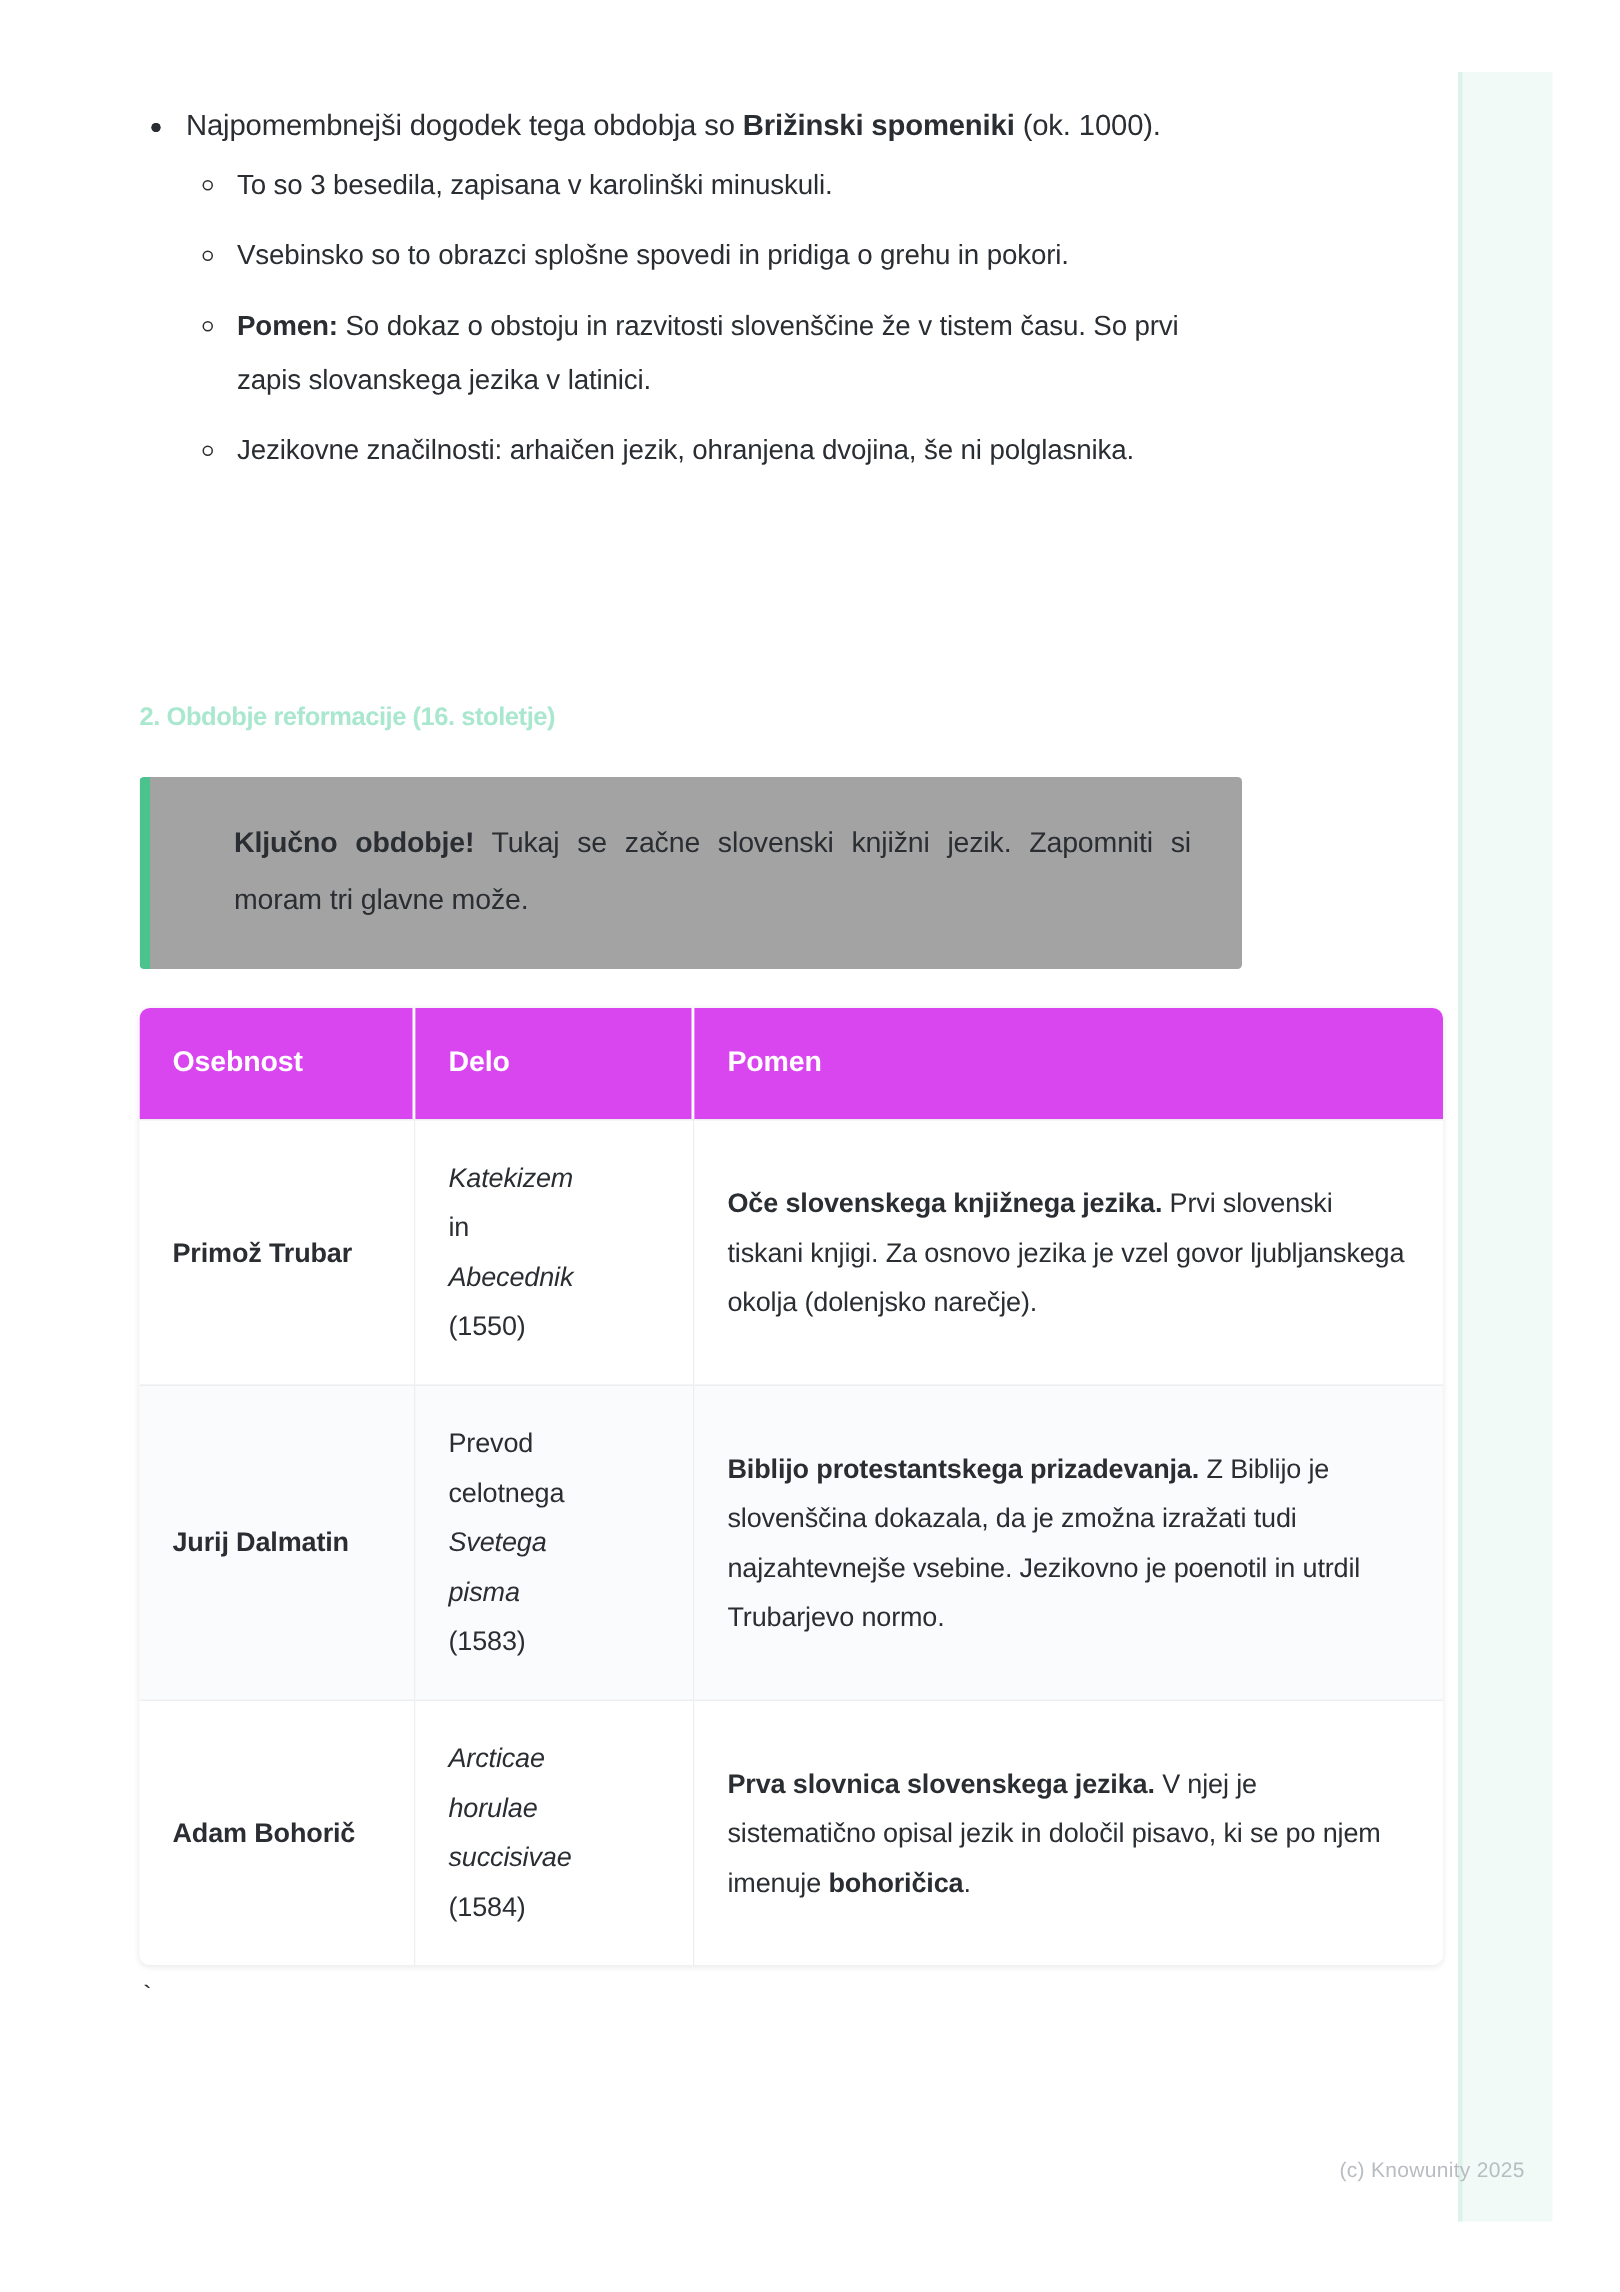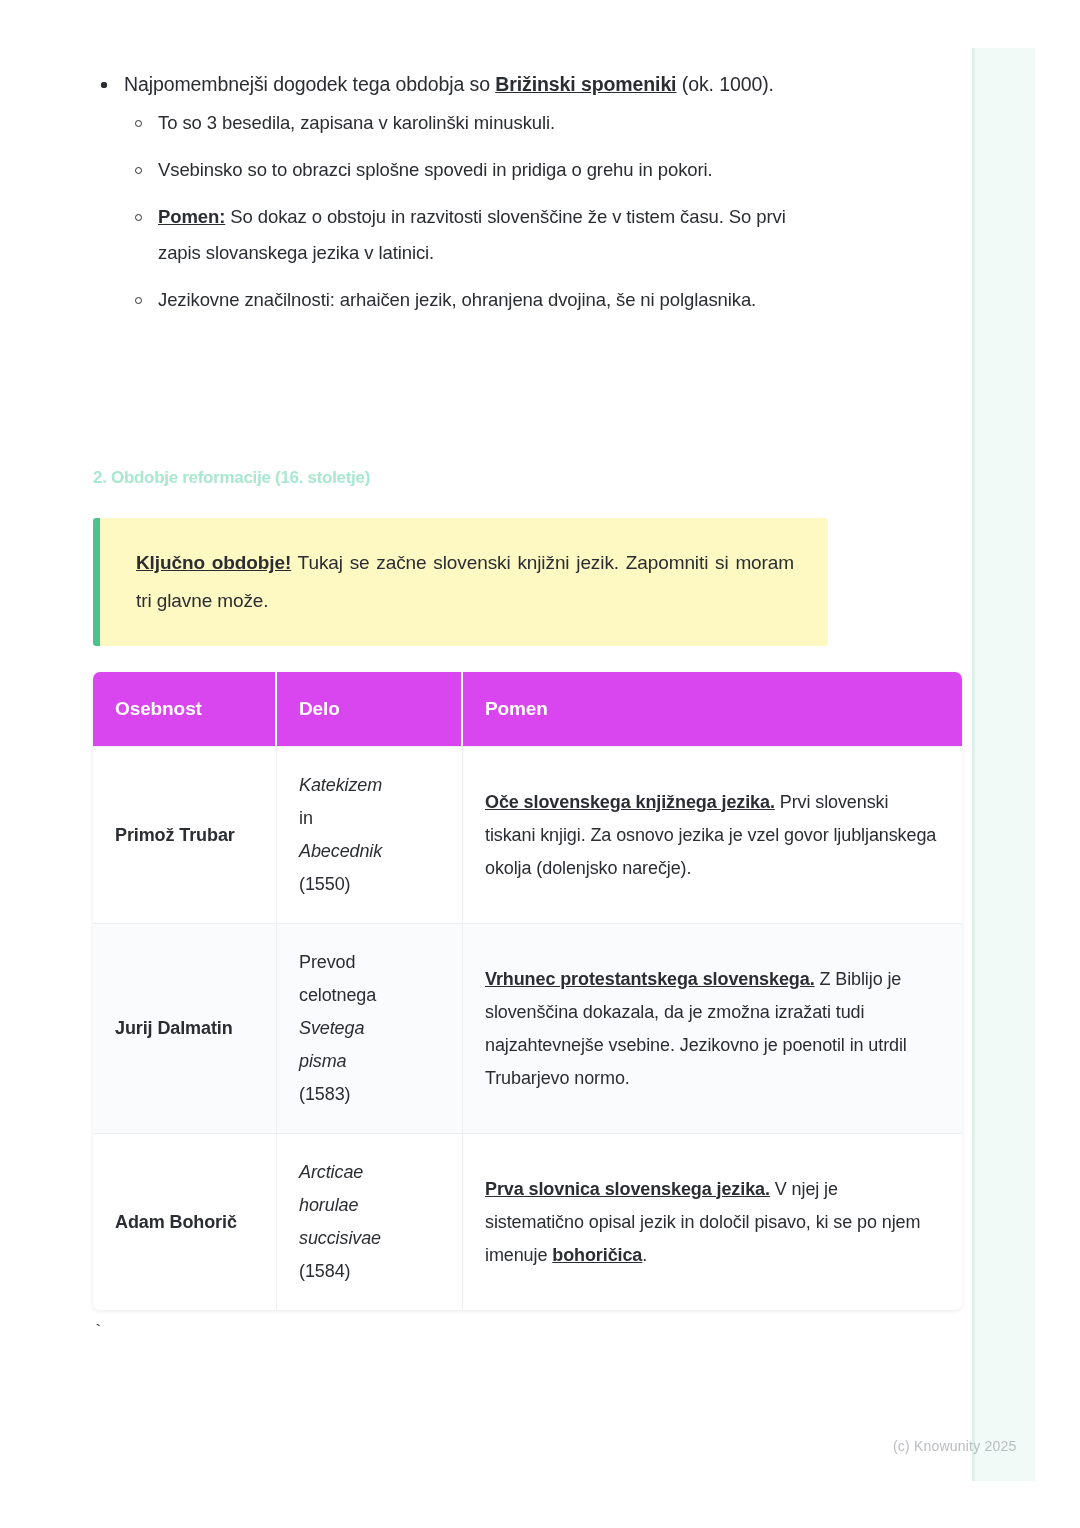--- a/index.html
+++ b/index.html
@@ -77,39 +77,39 @@
     position: absolute;
     left: 11px;
     top: 15px;
     width: 7px;
     height: 7px;
     border-radius: 50%;
     border: 1.6px solid #2a2d31;
     box-sizing: border-box;
   }
 
-  b, .b { font-weight: bold; text-decoration: underline; }
+  b, .b { font-weight: bold; }
 
   
   .section-heading {
     font-size: 17px;
     font-weight: bold;
     color: #a9e7cf;
     letter-spacing: -0.3px;
     margin: 0;
     line-height: 30px;
   }
 
   
   .callout {
     position: relative;
-    background: #fef9c3;
+    background: #a3a3a3;
     border-left: 7px solid #4cc38d;
     border-radius: 3px;
-    padding: 26px 34px 26px 36px;
+    padding: 26px 34px 26px 56px;
     box-sizing: border-box;
   }
   .callout-text {
     font-size: 19px;
     line-height: 38px;
     text-align: justify;
     color: #2a2d31;
     letter-spacing: -0.1px;
   }
 
@@ -217,21 +217,21 @@
       </thead>
       <tbody id="table-body">
           <tr>
             <td class="col-person">Primož Trubar</td>
             <td class="col-work"><span class="work-title">Katekizem</span><br><span>in</span><br><span class="work-title">Abecednik</span><br><span>(1550)</span></td>
             <td class="col-mean"><b>Oče slovenskega knjižnega jezika.</b><span> Prvi slovenski tiskani knjigi. Za osnovo jezika je vzel govor ljubljanskega okolja (dolenjsko narečje).</span></td>
           </tr>
           <tr>
             <td class="col-person">Jurij Dalmatin</td>
             <td class="col-work"><span>Prevod</span><br><span>celotnega</span><br><span class="work-title">Svetega</span><br><span class="work-title">pisma</span><br><span>(1583)</span></td>
-            <td class="col-mean"><b>Vrhunec protestantskega slovenskega.</b><span> Z Biblijo je slovenščina dokazala, da je zmožna izražati tudi najzahtevnejše vsebine. Jezikovno je poenotil in utrdil Trubarjevo normo.</span></td>
+            <td class="col-mean"><b>Biblijo protestantskega prizadevanja.</b><span> Z Biblijo je slovenščina dokazala, da je zmožna izražati tudi najzahtevnejše vsebine. Jezikovno je poenotil in utrdil Trubarjevo normo.</span></td>
           </tr>
           <tr>
             <td class="col-person">Adam Bohorič</td>
             <td class="col-work"><span class="work-title">Arcticae</span><br><span class="work-title">horulae</span><br><span class="work-title">succisivae</span><br><span>(1584)</span></td>
             <td class="col-mean"><b>Prva slovnica slovenskega jezika.</b><span> V njej je sistematično opisal jezik in določil pisavo, ki se po njem imenuje </span><b>bohoričica</b><span>.</span></td>
           </tr>
         </tbody>
     </table>
   </div>
 

